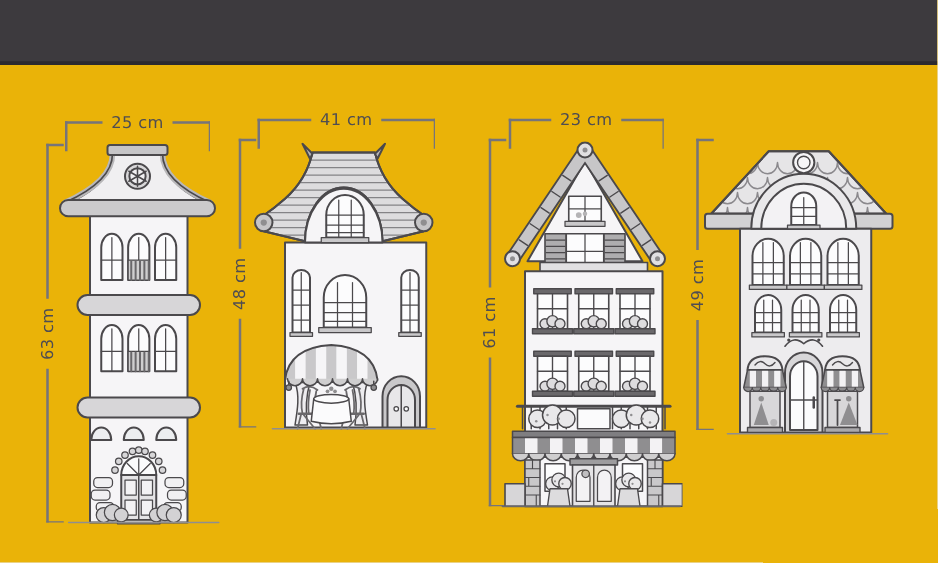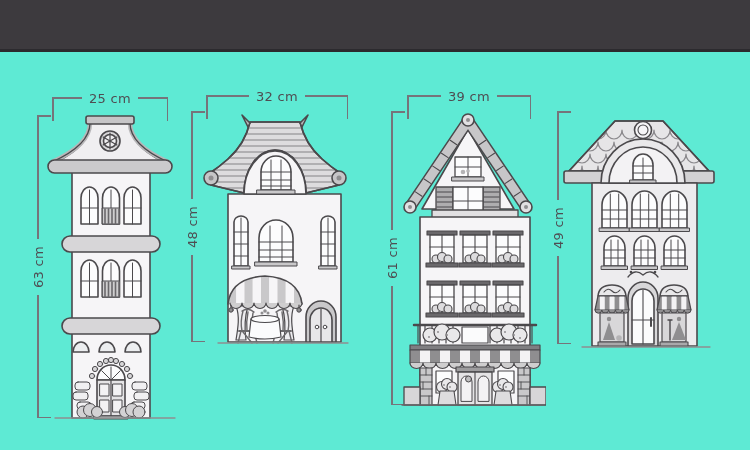--- a/index.html
+++ b/index.html
@@ -1,16 +1,16 @@
 <!DOCTYPE html>
 <html><head>
 <meta charset="utf-8">
 <style>
   html,body{margin:0;padding:0;background:#e9e9ea;}
-  .stage{position:relative;width:750px;height:450px;background:#5eead4;overflow:hidden;
+  .stage{position:relative;width:750px;height:450px;background:#eab308;overflow:hidden;
          font-family:"DejaVu Sans","Liberation Sans",sans-serif;}
   .topbar{position:absolute;left:0;top:0;width:750px;height:49px;background:#3d3a3e;
           border-bottom:3px solid #2c2a2e;}
   .content{position:absolute;left:0;top:52px;width:750px;height:398px;}
   .abs{position:absolute;}
   
   .dimw{position:absolute;height:16px;display:flex;align-items:center;gap:7px;}
   .dimw .seg{flex:1;height:1.5px;background:#76747a;}
   .dimw .drop{position:absolute;top:7px;width:1.5px;height:24px;background:#76747a;}
   .dimw .drop.l{left:0;} .dimw .drop.r{right:0;}
@@ -131,21 +131,21 @@
           </g>
         </g>
         <path d="M10,308 H130" stroke="#8f8e90" stroke-width="1.3"></path>
       </g>
     </svg>
 
     <div class="dimw" style="left:206px;top:36px;width:142px;">
       <i class="drop l"></i>
       <i class="drop r"></i>
       <span class="seg"></span>
-      <span class="dimlabel">32 cm</span>
+      <span class="dimlabel">41 cm</span>
       <span class="seg"></span>
     </div>
     <div class="dimh" style="left:184px;top:59px;height:231px;">
       <i class="tick t"></i>
       <i class="tick b"></i>
       <span class="seg"></span>
       <span class="vlabel">48 cm</span>
       <span class="seg"></span>
     </div>
     <svg class="abs" style="left:198px;top:62px;" width="155" height="230" viewBox="0 0 155 230">
@@ -240,21 +240,21 @@
           <circle cx="127" cy="213" r="1.8" fill="#fcfcfd" stroke-width="1"></circle>
         </g>
         <path d="M20,229 H150" stroke="#8f8e90" stroke-width="1.3"></path>
       </g>
     </svg>
 
     <div class="dimw" style="left:407px;top:36px;width:124px;">
       <i class="drop l"></i>
       <i class="drop r"></i>
       <span class="seg"></span>
-      <span class="dimlabel">39 cm</span>
+      <span class="dimlabel">23 cm</span>
       <span class="seg"></span>
     </div>
     <div class="dimh" style="left:384px;top:59px;height:294px;">
       <i class="tick t"></i>
       <i class="tick b"></i>
       <span class="seg"></span>
       <span class="vlabel">61 cm</span>
       <span class="seg"></span>
     </div>
     <svg class="abs" style="left:398px;top:61px;" width="148" height="294" viewBox="0 0 148 294">

